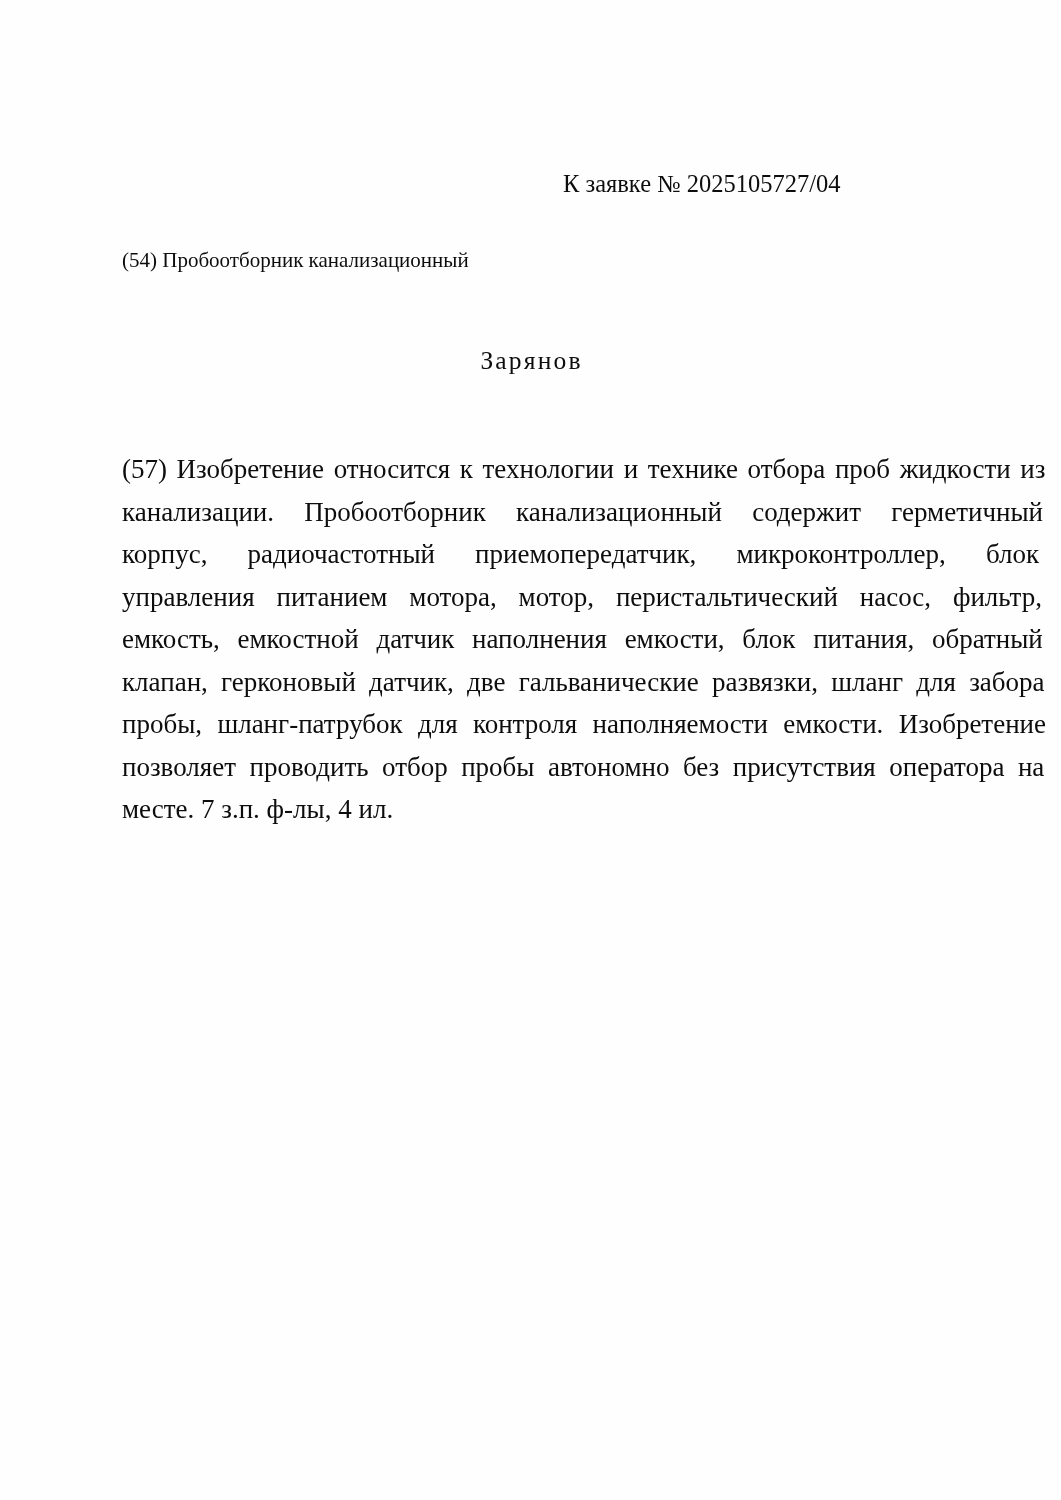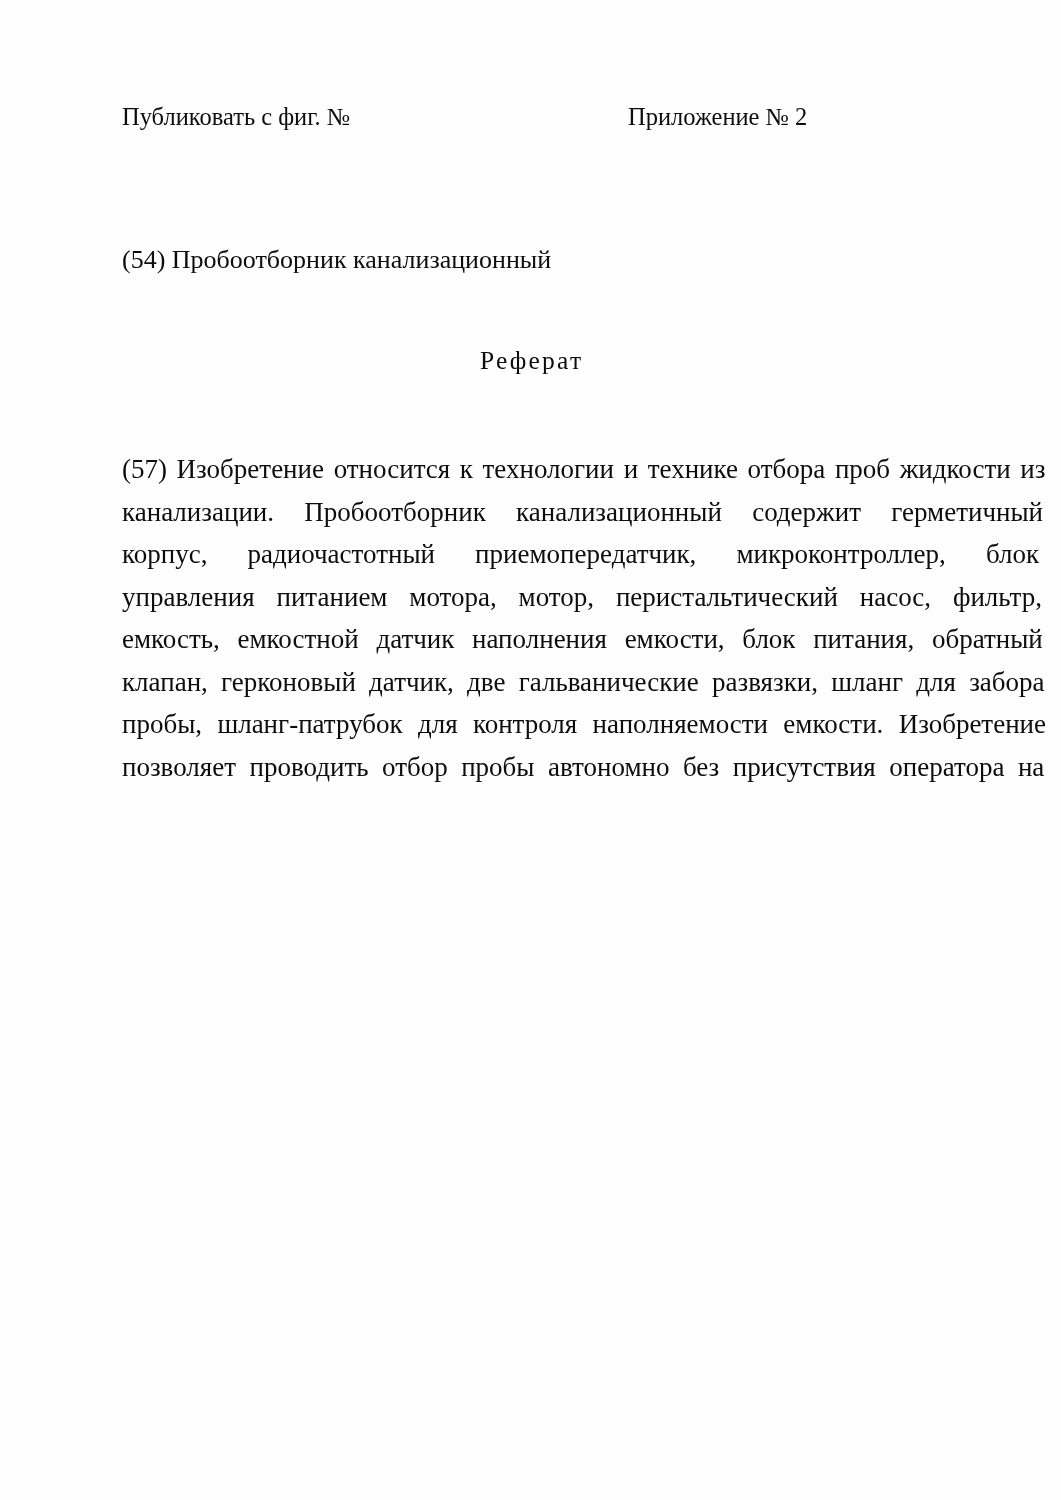--- a/index.html
+++ b/index.html
@@ -54,21 +54,21 @@
     font-size: 24.5px;
     line-height: 34px;
     white-space: nowrap;
   }
 
   
   .title54 {
     position: absolute;
     left: 122px;
     top: 243px;
-    font-size: 26px;
+    font-size: 21px;
     line-height: 34px;
     white-space: nowrap;
   }
 
   
   .heading {
     position: absolute;
     left: 0;
     top: 343px;
     width: 1061px;
@@ -114,35 +114,33 @@
     white-space: nowrap;
   }
   .sig .role { display: inline-block; width: 153px; }
   .sig .name { display: inline-block; }
 </style>
 </head>
 <body>
 
 <div class="page">
 
-  <div class="hdr-row">
-    <div class="hdr-left">Публиковать с фиг. №</div>
-    <div class="hdr-right">Приложение  № 2</div>
-  </div>
 
+  <div class="appno">К заявке № 2025105727/04</div>
 
   <div class="title54">(54) Пробоотборник канализационный</div>
 
-  <div class="heading">Реферат</div>
+  <div class="heading">Зарянов</div>
 
   <div class="abstract">
     <div class="ln"><span style="display: inline;"><span style="display: inline-block;">(57)</span><span class="gap" style="display: inline-block; width: 9.63594px;">&nbsp;</span><span style="display: inline-block;">Изобретение</span><span class="gap" style="display: inline-block; width: 9.63594px;">&nbsp;</span><span style="display: inline-block;">относится</span><span class="gap" style="display: inline-block; width: 9.63594px;">&nbsp;</span><span style="display: inline-block;">к</span><span class="gap" style="display: inline-block; width: 9.63594px;">&nbsp;</span><span style="display: inline-block;">технологии</span><span class="gap" style="display: inline-block; width: 9.63594px;">&nbsp;</span><span style="display: inline-block;">и</span><span class="gap" style="display: inline-block; width: 9.63594px;">&nbsp;</span><span style="display: inline-block;">технике</span><span class="gap" style="display: inline-block; width: 9.63594px;">&nbsp;</span><span style="display: inline-block;">отбора</span><span class="gap" style="display: inline-block; width: 9.63594px;">&nbsp;</span><span style="display: inline-block;">проб</span><span class="gap" style="display: inline-block; width: 9.63594px;">&nbsp;</span><span style="display: inline-block;">жидкости</span><span class="gap" style="display: inline-block; width: 9.63594px;">&nbsp;</span><span style="display: inline-block;">из</span></span></div>
     <div class="ln"><span style="display: inline;"><span style="display: inline-block;">канализации.</span><span class="gap" style="display: inline-block; width: 30.293px;">&nbsp;</span><span style="display: inline-block;">Пробоотборник</span><span class="gap" style="display: inline-block; width: 30.293px;">&nbsp;</span><span style="display: inline-block;">канализационный</span><span class="gap" style="display: inline-block; width: 30.293px;">&nbsp;</span><span style="display: inline-block;">содержит</span><span class="gap" style="display: inline-block; width: 30.293px;">&nbsp;</span><span style="display: inline-block;">герметичный</span></span></div>
     <div class="ln"><span style="display: inline;"><span style="display: inline-block;">корпус,</span><span class="gap" style="display: inline-block; width: 40.1094px;">&nbsp;</span><span style="display: inline-block;">радиочастотный</span><span class="gap" style="display: inline-block; width: 40.1094px;">&nbsp;</span><span style="display: inline-block;">приемопередатчик,</span><span class="gap" style="display: inline-block; width: 40.1094px;">&nbsp;</span><span style="display: inline-block;">микроконтроллер,</span><span class="gap" style="display: inline-block; width: 40.1094px;">&nbsp;</span><span style="display: inline-block;">блок</span></span></div>
     <div class="ln"><span style="display: inline;"><span style="display: inline-block;">управления</span><span class="gap" style="display: inline-block; width: 21.862px;">&nbsp;</span><span style="display: inline-block;">питанием</span><span class="gap" style="display: inline-block; width: 21.862px;">&nbsp;</span><span style="display: inline-block;">мотора,</span><span class="gap" style="display: inline-block; width: 21.862px;">&nbsp;</span><span style="display: inline-block;">мотор,</span><span class="gap" style="display: inline-block; width: 21.862px;">&nbsp;</span><span style="display: inline-block;">перистальтический</span><span class="gap" style="display: inline-block; width: 21.862px;">&nbsp;</span><span style="display: inline-block;">насос,</span><span class="gap" style="display: inline-block; width: 21.862px;">&nbsp;</span><span style="display: inline-block;">фильтр,</span></span></div>
     <div class="ln"><span style="display: inline;"><span style="display: inline-block;">емкость,</span><span class="gap" style="display: inline-block; width: 17.6875px;">&nbsp;</span><span style="display: inline-block;">емкостной</span><span class="gap" style="display: inline-block; width: 17.6875px;">&nbsp;</span><span style="display: inline-block;">датчик</span><span class="gap" style="display: inline-block; width: 17.6875px;">&nbsp;</span><span style="display: inline-block;">наполнения</span><span class="gap" style="display: inline-block; width: 17.6875px;">&nbsp;</span><span style="display: inline-block;">емкости,</span><span class="gap" style="display: inline-block; width: 17.6875px;">&nbsp;</span><span style="display: inline-block;">блок</span><span class="gap" style="display: inline-block; width: 17.6875px;">&nbsp;</span><span style="display: inline-block;">питания,</span><span class="gap" style="display: inline-block; width: 17.6875px;">&nbsp;</span><span style="display: inline-block;">обратный</span></span></div>
     <div class="ln"><span style="display: inline;"><span style="display: inline-block;">клапан,</span><span class="gap" style="display: inline-block; width: 13.2598px;">&nbsp;</span><span style="display: inline-block;">герконовый</span><span class="gap" style="display: inline-block; width: 13.2598px;">&nbsp;</span><span style="display: inline-block;">датчик,</span><span class="gap" style="display: inline-block; width: 13.2598px;">&nbsp;</span><span style="display: inline-block;">две</span><span class="gap" style="display: inline-block; width: 13.2598px;">&nbsp;</span><span style="display: inline-block;">гальванические</span><span class="gap" style="display: inline-block; width: 13.2598px;">&nbsp;</span><span style="display: inline-block;">развязки,</span><span class="gap" style="display: inline-block; width: 13.2598px;">&nbsp;</span><span style="display: inline-block;">шланг</span><span class="gap" style="display: inline-block; width: 13.2598px;">&nbsp;</span><span style="display: inline-block;">для</span><span class="gap" style="display: inline-block; width: 13.2598px;">&nbsp;</span><span style="display: inline-block;">забора</span></span></div>
     <div class="ln"><span style="display: inline;"><span style="display: inline-block;">пробы,</span><span class="gap" style="display: inline-block; width: 15.3021px;">&nbsp;</span><span style="display: inline-block;">шланг-патрубок</span><span class="gap" style="display: inline-block; width: 15.3021px;">&nbsp;</span><span style="display: inline-block;">для</span><span class="gap" style="display: inline-block; width: 15.3021px;">&nbsp;</span><span style="display: inline-block;">контроля</span><span class="gap" style="display: inline-block; width: 15.3021px;">&nbsp;</span><span style="display: inline-block;">наполняемости</span><span class="gap" style="display: inline-block; width: 15.3021px;">&nbsp;</span><span style="display: inline-block;">емкости.</span><span class="gap" style="display: inline-block; width: 15.3021px;">&nbsp;</span><span style="display: inline-block;">Изобретение</span></span></div>
     <div class="ln"><span style="display: inline;"><span style="display: inline-block;">позволяет</span><span class="gap" style="display: inline-block; width: 13.4805px;">&nbsp;</span><span style="display: inline-block;">проводить</span><span class="gap" style="display: inline-block; width: 13.4805px;">&nbsp;</span><span style="display: inline-block;">отбор</span><span class="gap" style="display: inline-block; width: 13.4805px;">&nbsp;</span><span style="display: inline-block;">пробы</span><span class="gap" style="display: inline-block; width: 13.4805px;">&nbsp;</span><span style="display: inline-block;">автономно</span><span class="gap" style="display: inline-block; width: 13.4805px;">&nbsp;</span><span style="display: inline-block;">без</span><span class="gap" style="display: inline-block; width: 13.4805px;">&nbsp;</span><span style="display: inline-block;">присутствия</span><span class="gap" style="display: inline-block; width: 13.4805px;">&nbsp;</span><span style="display: inline-block;">оператора</span><span class="gap" style="display: inline-block; width: 13.4805px;">&nbsp;</span><span style="display: inline-block;">на</span></span></div>
+    <div class="ln last"><span>месте. 7 з.п. ф-лы, 4 ил.</span></div>
   </div>
 
 
 </div>
 
 </body></html>

